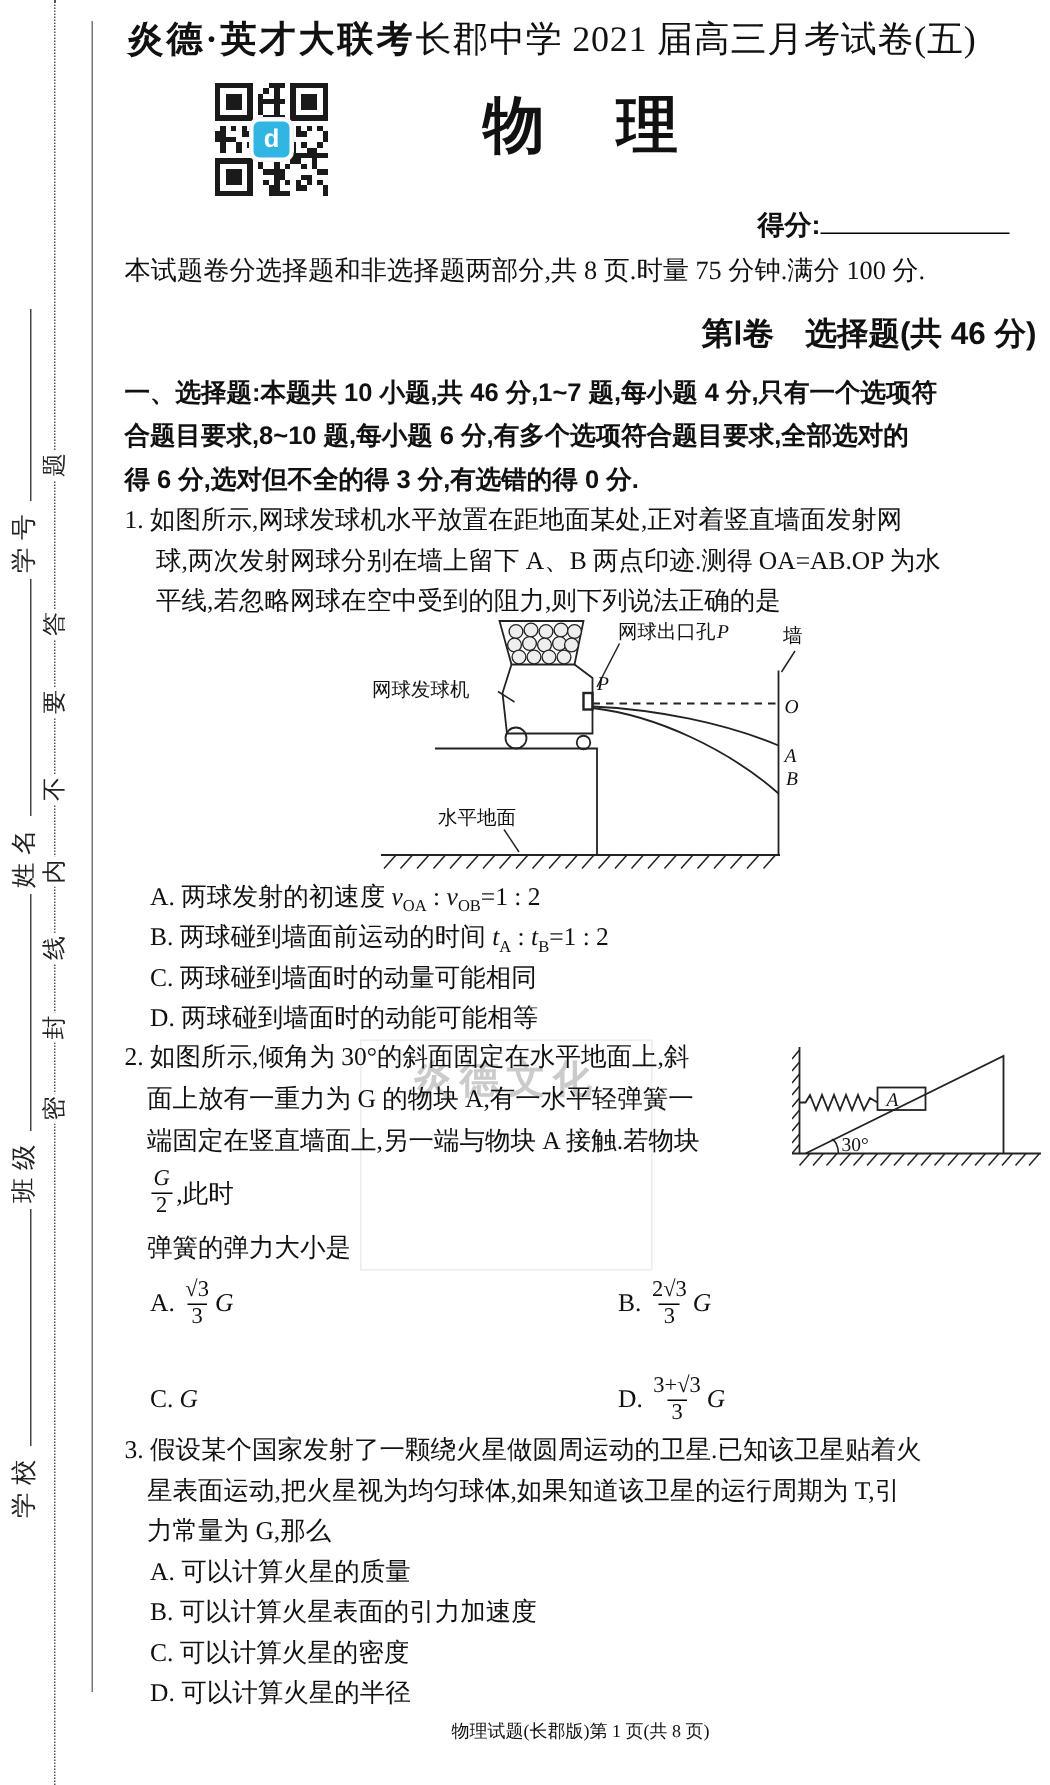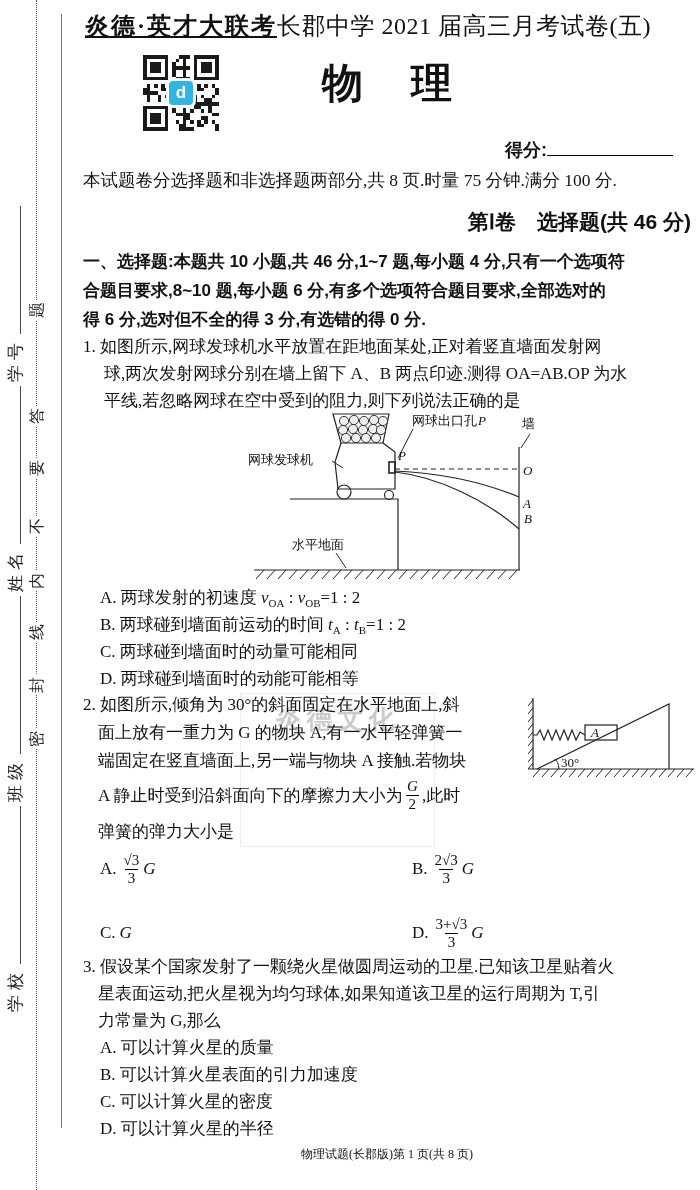--- a/index.html
+++ b/index.html
@@ -20,21 +20,21 @@
   .blank.short{width:128px;}
   .dotted-line{position:absolute;left:36px;top:0;height:1190px;width:0;
       border-left:1.5px dotted #555;}
   .solid-line{position:absolute;left:61px;top:14px;height:1114px;width:0;
       border-left:1.5px solid #777;}
   .seal-char{position:absolute;left:27px;width:20px;height:20px;font-size:16px;
       text-align:center;line-height:20px;transform:rotate(-90deg);background:#fff;color:#222;}
 
   
   .header{position:absolute;left:85px;top:10px;width:608px;font-size:24px;white-space:nowrap;}
-  .brand{font-weight:bold;letter-spacing:2px;font-family:"Liberation Serif", serif;text-decoration:underline;}
+  .brand{font-weight:bold;letter-spacing:2px;font-family:"Liberation Serif", serif;}
   .rest{letter-spacing:0.5px;}
   .main-title{position:absolute;left:83px;top:56px;width:608px;text-align:center;
       font-size:41px;font-weight:bold;font-family:"Liberation Sans", sans-serif;}
   .tgap{display:inline-block;width:48px;}
   .score-row{position:absolute;left:505px;top:138px;font-size:18px;}
   .score-label{font-family:"Liberation Sans", sans-serif;font-weight:bold;}
   .score-blank{display:inline-block;width:126px;height:16px;border-bottom:1.5px solid #000;}
   .intro{position:absolute;left:83px;top:168px;width:612px;font-size:17.5px;white-space:nowrap;}
   .section-title{position:absolute;left:83px;top:208px;width:608px;text-align:right;
       font-size:21px;font-weight:bold;font-family:"Liberation Sans", sans-serif;}
@@ -309,21 +309,20 @@
   <span>C.</span> <span>两球碰到墙面时的动量可能相同</span>
 </div>
 <div class="line" style="left:100px;top:667px">
   <span>D.</span> <span>两球碰到墙面时的动能可能相等</span>
 </div>
 
 <div class="line" style="left:83px;top:693px">2. 如图所示,倾角为 30°的斜面固定在水平地面上,斜</div>
 <div class="line" style="left:98px;top:721px">面上放有一重力为 G 的物块 A,有一水平轻弹簧一</div>
 <div class="line" style="left:98px;top:749px">端固定在竖直墙面上,另一端与物块 A 接触.若物块</div>
 <div class="line l4" style="left:98px;top:776px;height:38px">
-  <span>A 静止时受到沿斜面向下的摩擦力大小为</span>
     <span class="frac">
       <span class="num var">G</span>
       <span class="den">2</span>
     </span>
     <span>,此时</span>
 </div>
 <div class="line" style="left:98px;top:820px">弹簧的弹力大小是</div>
 
 <svg class="abs" style="left:528px;top:690px" width="168" height="102" viewBox="0 0 168 102">
   <g stroke="#222" stroke-width="1.2" fill="none">

